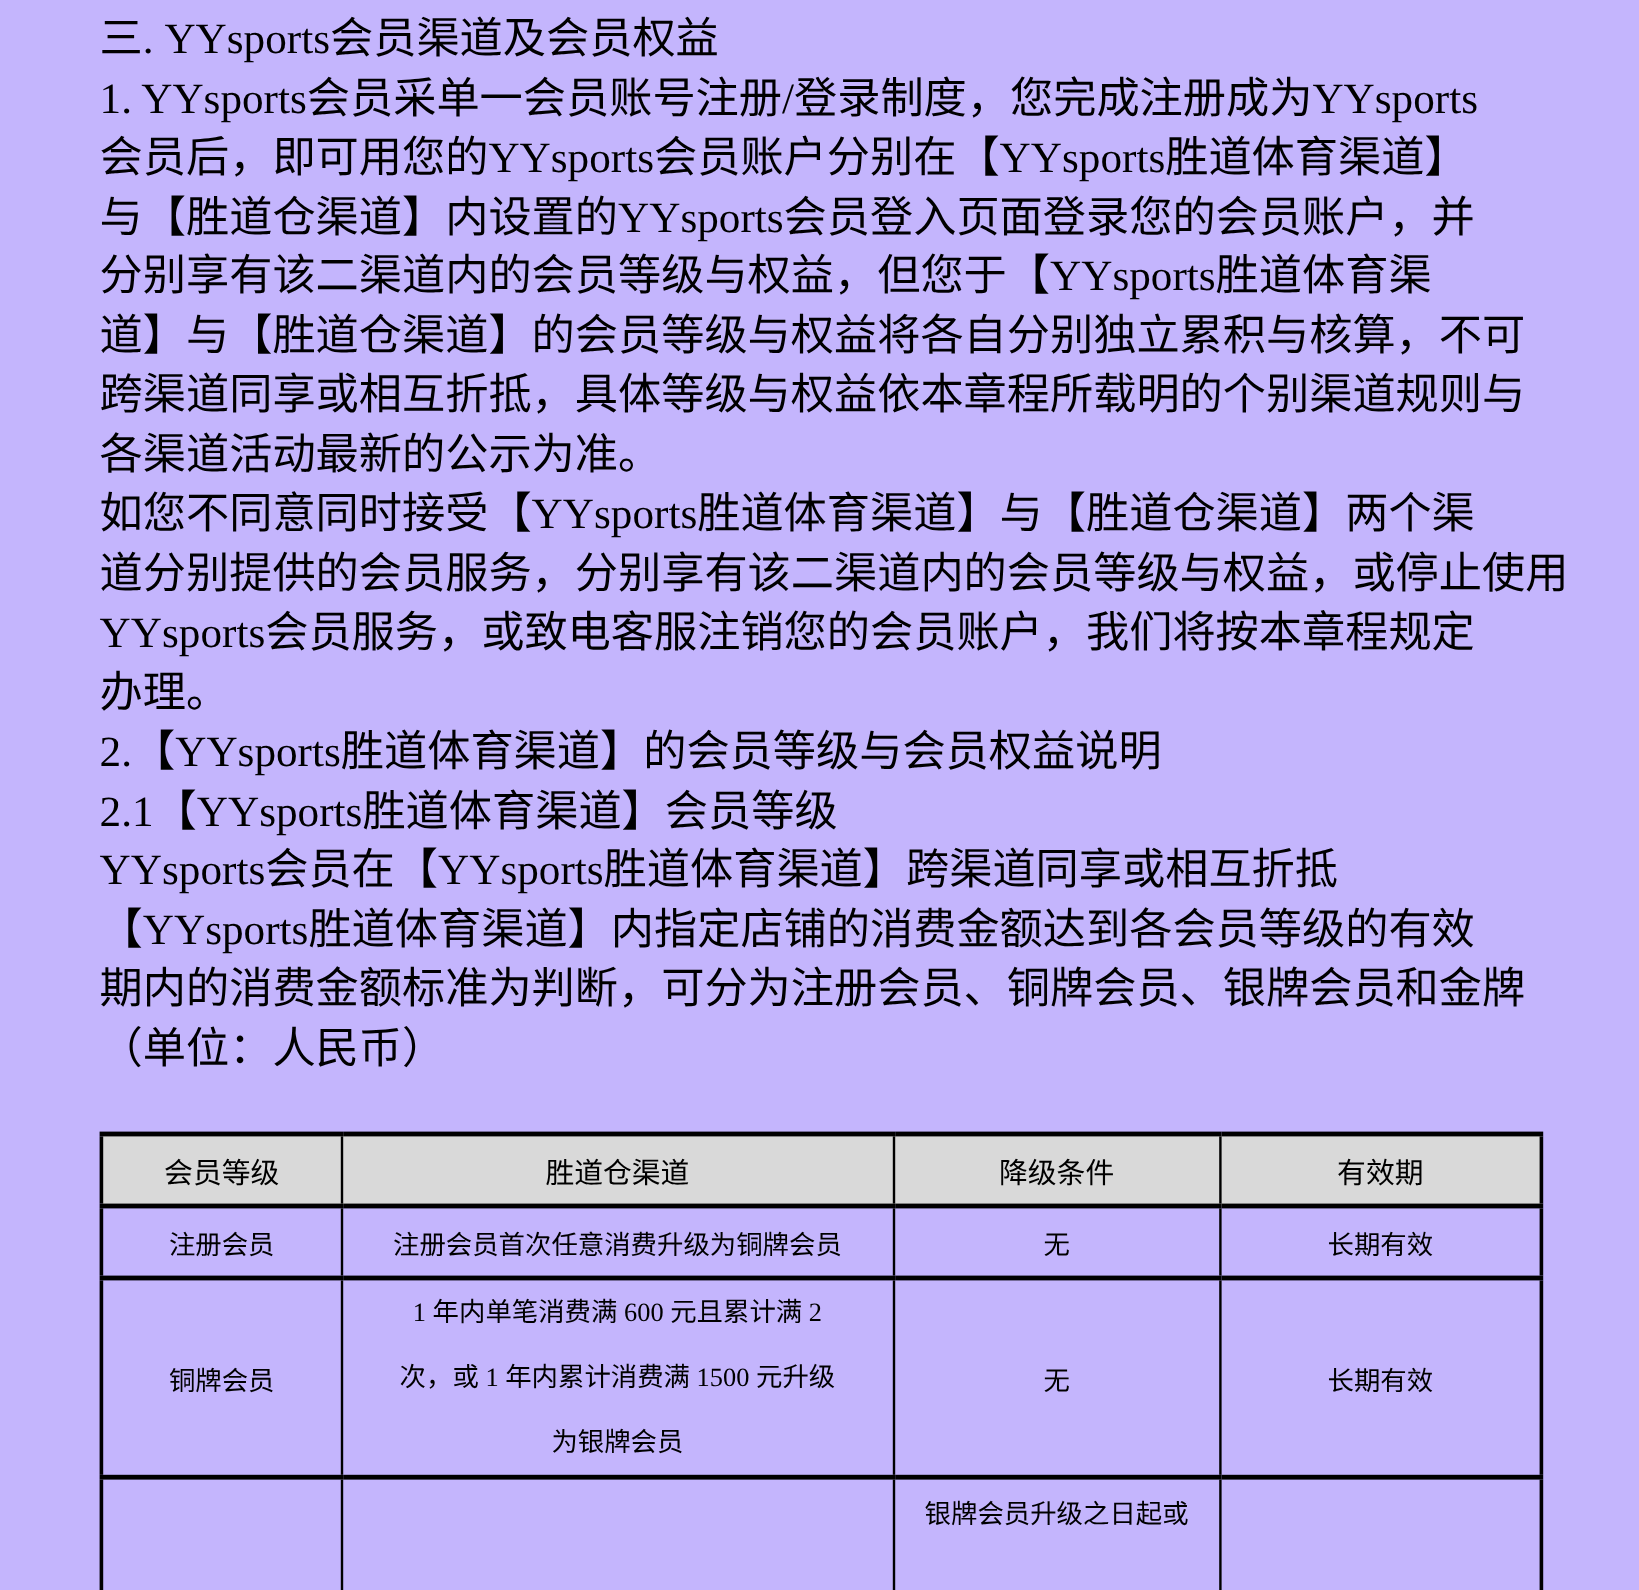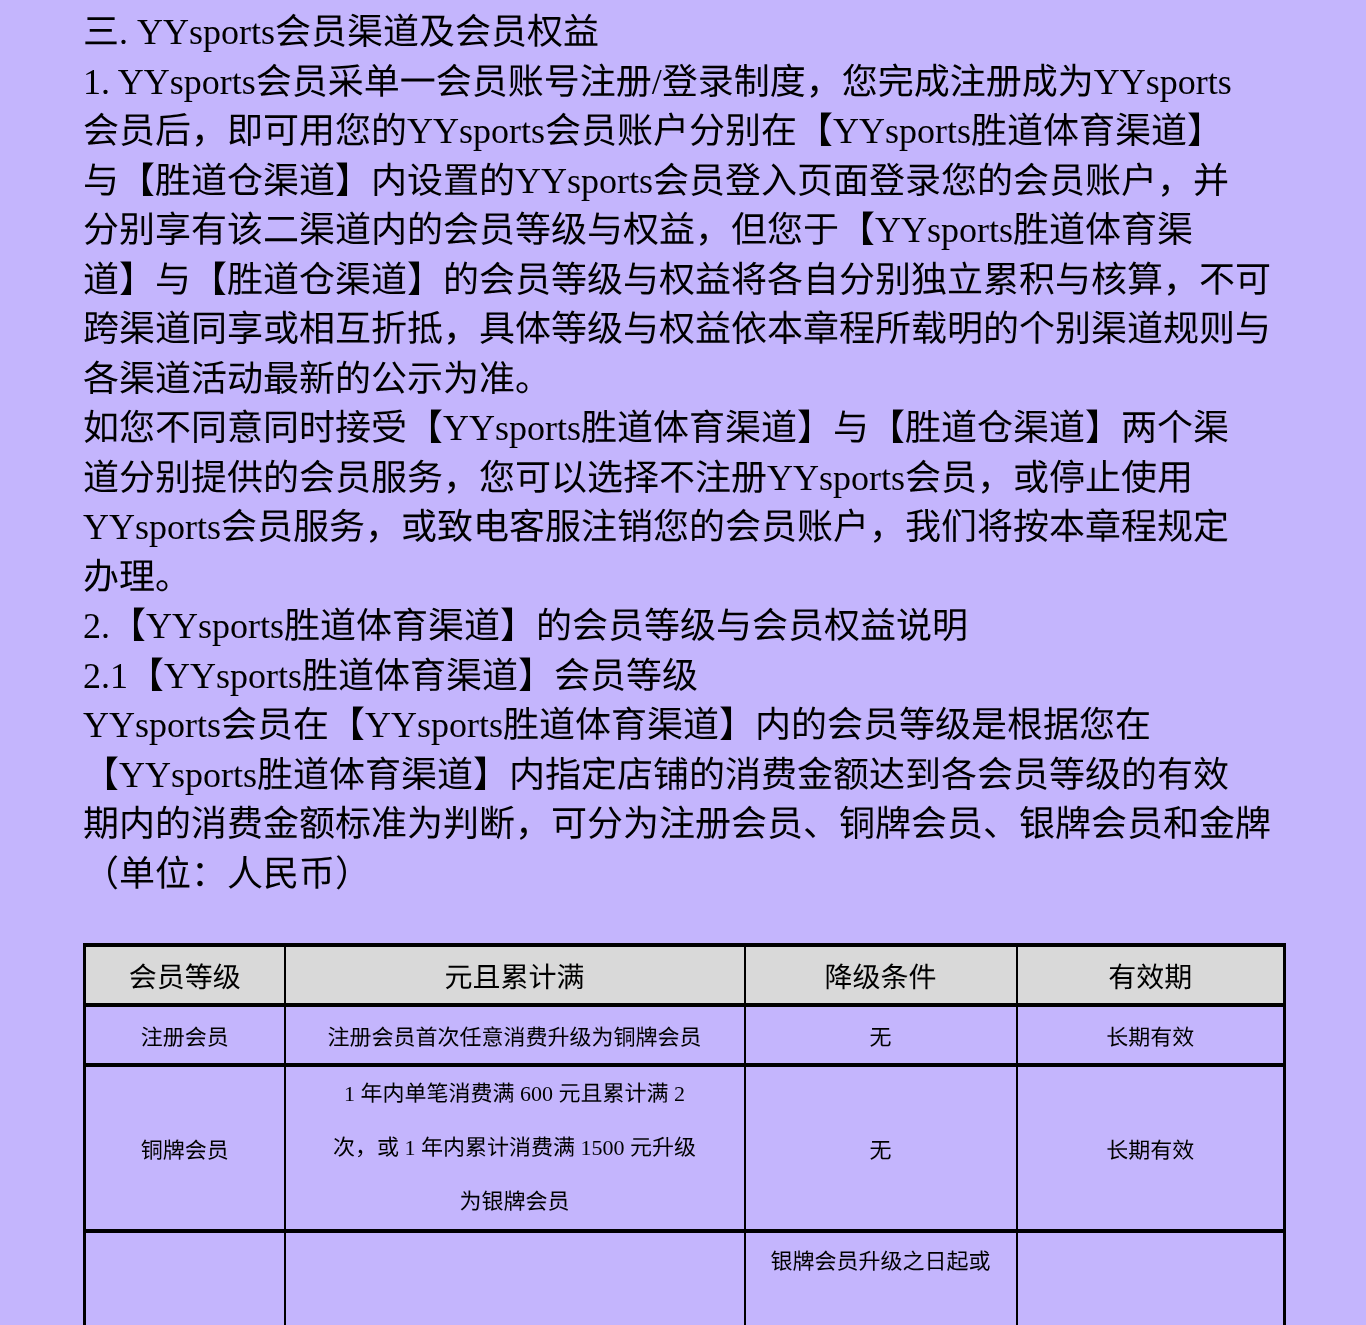--- a/index.html
+++ b/index.html
@@ -38,21 +38,21 @@
     border-top-width: 4px;
     border-bottom-width: 4px;
     padding: 0;
     text-align: center;
     vertical-align: middle;
     overflow: visible;
   }
   .member-table thead th {
     height: 56px;
     background: #d9d9d9;
-    font-size: 28px;
+    font-size: 24px;
     font-weight: normal;
     white-space: nowrap;
   }
   .member-table td {
     font-size: 22px;
     white-space: nowrap;
   }
   .member-table tr.row-1 td { height: 56px; }
   .member-table tr.row-2 td { height: 159px; }
   .member-table tr.row-3 td {
@@ -74,41 +74,41 @@
 
     <div class="doc-line">三. YYsports会员渠道及会员权益</div>
     <div class="doc-line">1. YYsports会员采单一会员账号注册/登录制度，您完成注册成为YYsports</div>
     <div class="doc-line">会员后，即可用您的YYsports会员账户分别在【YYsports胜道体育渠道】</div>
     <div class="doc-line">与【胜道仓渠道】内设置的YYsports会员登入页面登录您的会员账户，并</div>
     <div class="doc-line">分别享有该二渠道内的会员等级与权益，但您于【YYsports胜道体育渠</div>
     <div class="doc-line">道】与【胜道仓渠道】的会员等级与权益将各自分别独立累积与核算，不可</div>
     <div class="doc-line">跨渠道同享或相互折抵，具体等级与权益依本章程所载明的个别渠道规则与</div>
     <div class="doc-line">各渠道活动最新的公示为准。</div>
     <div class="doc-line">如您不同意同时接受【YYsports胜道体育渠道】与【胜道仓渠道】两个渠</div>
-    <div class="doc-line">道分别提供的会员服务，您可以选择不注册YYsports会员，或停止使用</div>
+    <div class="doc-line">道分别提供的会员服务，分别享有该二渠道内的会员等级与权益，或停止使用</div>
     <div class="doc-line">YYsports会员服务，或致电客服注销您的会员账户，我们将按本章程规定</div>
     <div class="doc-line">办理。</div>
     <div class="doc-line">2.【YYsports胜道体育渠道】的会员等级与会员权益说明</div>
     <div class="doc-line">2.1【YYsports胜道体育渠道】会员等级</div>
-    <div class="doc-line">YYsports会员在【YYsports胜道体育渠道】内的会员等级是根据您在</div>
+    <div class="doc-line">YYsports会员在【YYsports胜道体育渠道】跨渠道同享或相互折抵</div>
     <div class="doc-line">【YYsports胜道体育渠道】内指定店铺的消费金额达到各会员等级的有效</div>
     <div class="doc-line">期内的消费金额标准为判断，可分为注册会员、铜牌会员、银牌会员和金牌</div>
     <div class="doc-line unit-note">（单位：人民币）</div>
 
     <table class="member-table">
       <colgroup>
         <col style="width:200px">
         <col style="width:460px">
         <col style="width:272px">
         <col style="width:268px">
       </colgroup>
       <thead>
         <tr>
           <th>会员等级</th>
-          <th>元且累计满</th>
+          <th>胜道仓渠道</th>
           <th>降级条件</th>
           <th>有效期</th>
         </tr>
       </thead>
       <tbody>
         <tr class="row-1">
           <td>注册会员</td>
           <td>注册会员首次任意消费升级为铜牌会员</td>
           <td>无</td>
           <td>长期有效</td>

